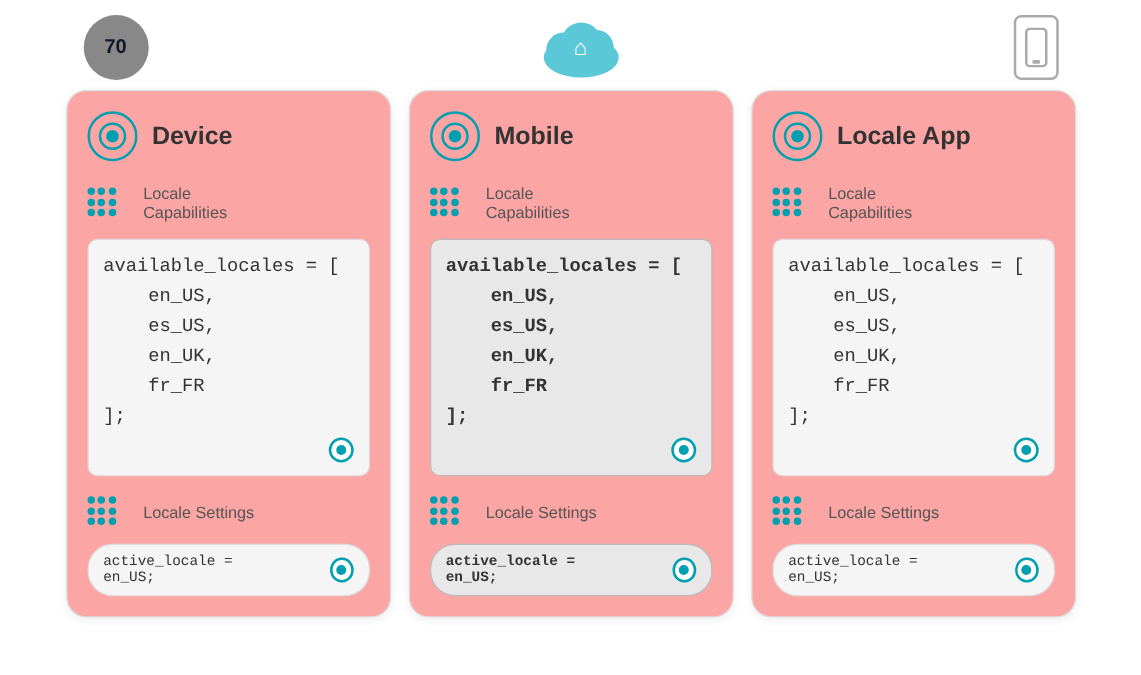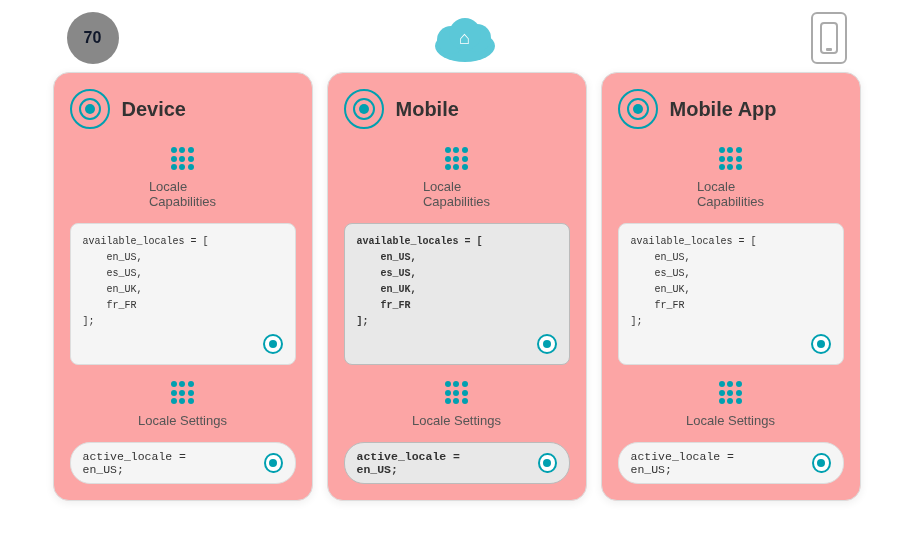--- a/index.html
+++ b/index.html
@@ -125,23 +125,22 @@
 
     .card-title {
       font-size: 20px;
       font-weight: 600;
       color: #333;
     }
 
     .section-label {
       display: flex;
       align-items: center;
-      gap: 8px;
+      gap: 21px;
       margin-bottom: 8px;
-      flex-direction: column;
     }
 
     .dots-icon {
       width: 24px;
       height: 24px;
       display: grid;
       grid-template-columns: repeat(3, 1fr);
       grid-template-rows: repeat(3, 1fr);
       gap: 2px;
       flex-shrink: 0;
@@ -159,21 +158,21 @@
       color: #555;
       font-weight: 500;
     }
 
     .code-block {
       background: #f5f5f5;
       border: 1px solid #ddd;
       border-radius: 8px;
       padding: 10px 12px;
       font-family: 'Courier New', monospace;
-      font-size: 10px;
+      font-size: 15px;
       color: #333;
       margin-bottom: 16px;
       line-height: 1.6;
     }
 
     .code-block.highlighted {
       background: #eeeeee;
       border: 1.5px solid #ccc;
     }
 
@@ -380,21 +379,21 @@
 
     <div class="pill-row highlighted">
       <span>active_locale = en_US;</span>
       <div class="teal-circle-btn"></div>
     </div>
   </div>
 
   <div class="card">
     <div class="card-header">
       <div class="card-icon"></div>
-      <span class="card-title">Mobile App</span>
+      <span class="card-title">Locale App</span>
     </div>
 
     <div class="section-label section-gap">
       <div class="dots-icon">
         <div class="dot"></div>
           <div class="dot"></div>
           <div class="dot"></div>
         <div class="dot"></div>
           <div class="dot"></div>
           <div class="dot"></div>

